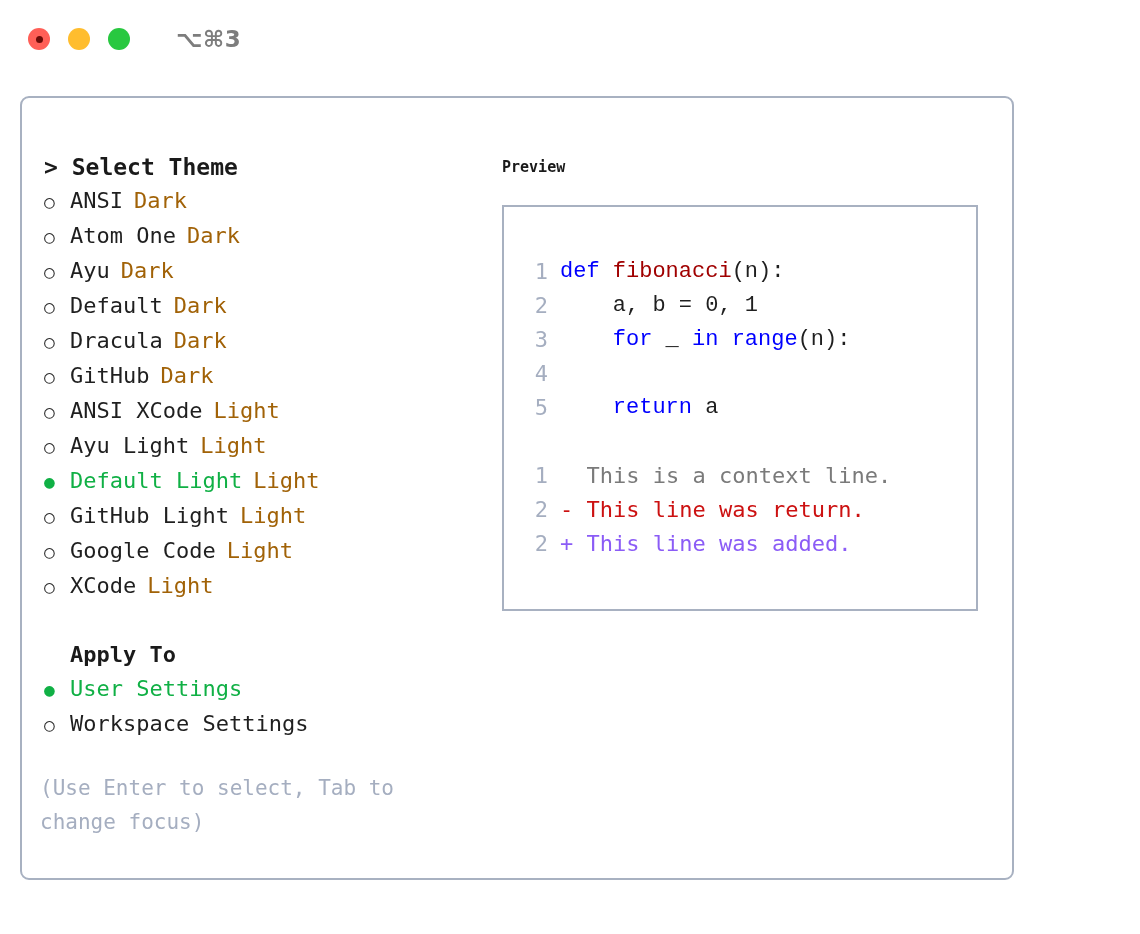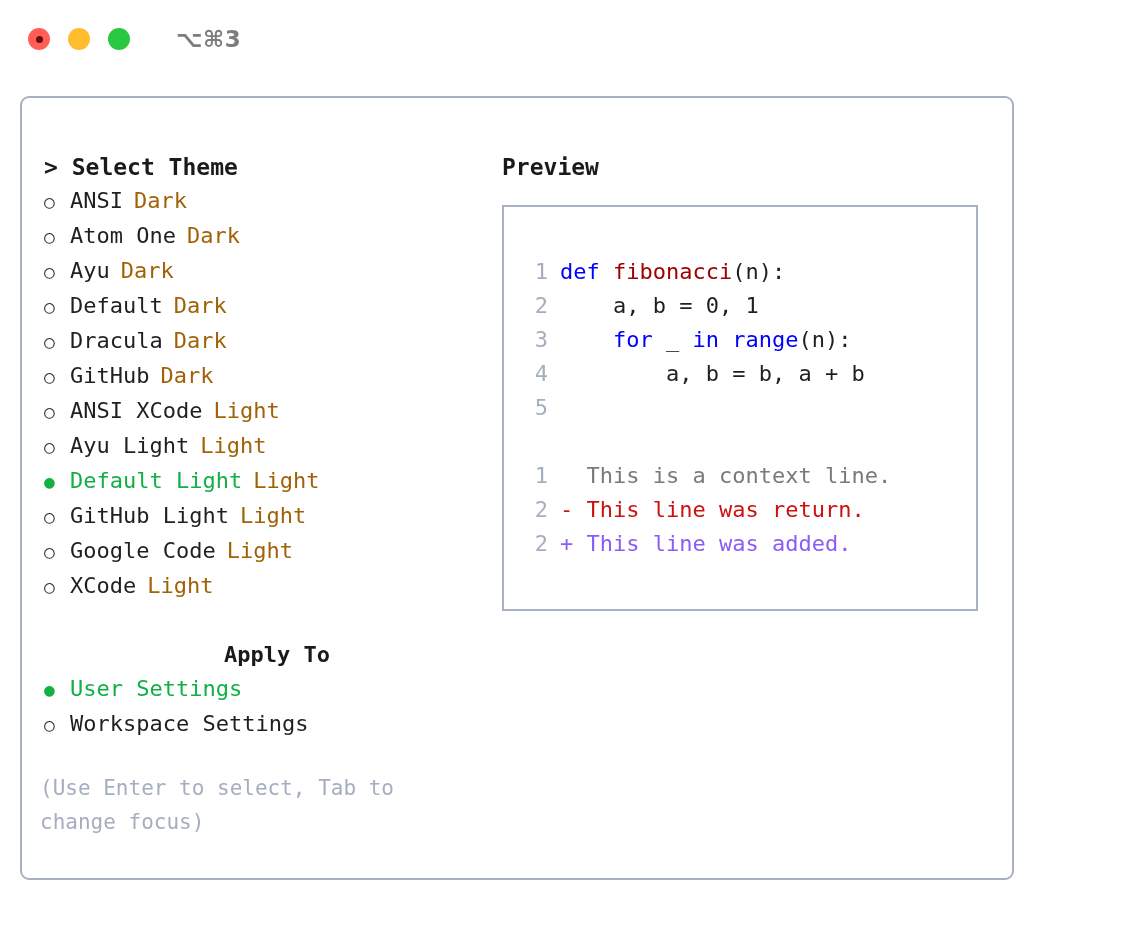--- a/index.html
+++ b/index.html
@@ -132,21 +132,20 @@
 
   .section-gap { height: 34px; }
 
   .apply-header {
     font-size: 22px;
     font-weight: bold;
     color: #1a1a1a;
     line-height: 34px;
     padding-left: 26px;
     white-space: pre;
-    text-align: center;
   }
 
   #hint {
     position: absolute;
     left: 18px;
     top: 665px;
     width: 420px;
     font-size: 21px;
     line-height: 34px;
     color: #a5aec0;
@@ -155,21 +154,21 @@
   }
 
   
   #preview-column {
     position: absolute;
     left: 480px;
     top: 52px;
     width: 490px;
   }
   #preview-title {
-    font-size: 23px;
+    font-size: 15px;
     font-weight: bold;
     color: #1a1a1a;
     line-height: 34px;
   }
   #preview-box {
     margin-top: 21px;
     width: 476px;
     height: 406px;
     border: 2px solid #a8b1c1;
     box-sizing: border-box;
@@ -183,21 +182,21 @@
     line-height: 34px;
     white-space: pre;
   }
   .gutter {
     width: 30px;
     flex: 0 0 30px;
     text-align: right;
     color: #a5aec0;
     margin-right: 12px;
   }
-  .code-text { color: #1f1f1f; }
+  .code-text { color: #1f1f1f; font-family: Liberation Mono, monospace; }
 
   .tok-kw   { color: #0000ff; }
   .tok-fn   { color: #a00000; }
   .tok-plain{ color: #1f1f1f; }
 
   .diff-gap { height: 34px; }
   .diff-context { color: #7a7a7a; }
   .diff-del     { color: #cc1111; }
   .diff-add     { color: #8b5cf6; }
 </style>
@@ -246,22 +245,22 @@
 
       <div id="hint">(Use Enter to select, Tab to change focus)</div>
 
       <div id="preview-column">
         <div id="preview-title">Preview</div>
         <div id="preview-box">
           <div id="code-block">
               <div class="code-line"><span class="gutter">1</span><span class="code-text"><span class="tok-kw">def </span><span class="tok-fn">fibonacci</span><span class="tok-plain">(n):</span></span></div>
               <div class="code-line"><span class="gutter">2</span><span class="code-text"><span class="tok-plain">    a, b = 0, 1</span></span></div>
               <div class="code-line"><span class="gutter">3</span><span class="code-text"><span class="tok-plain">    </span><span class="tok-kw">for</span><span class="tok-plain"> _ </span><span class="tok-kw">in</span><span class="tok-plain"> </span><span class="tok-kw">range</span><span class="tok-plain">(n):</span></span></div>
-              <div class="code-line"><span class="gutter">4</span><span class="code-text"><span class="tok-plain">        a, b = b, a + b</span></span></div>
-              <div class="code-line"><span class="gutter">5</span></div>
+              <div class="code-line"><span class="gutter">4</span></div>
+              <div class="code-line"><span class="gutter">5</span><span class="code-text"><span class="tok-plain">    </span><span class="tok-kw">return</span><span class="tok-plain"> a</span></span></div>
             </div>
           <div class="diff-gap"></div>
           <div id="diff-block">
               <div class="code-line"><span class="gutter">1</span><span class="diff-context">  This is a context line.</span></div>
               <div class="code-line"><span class="gutter">2</span><span class="diff-del">- This line was return.</span></div>
               <div class="code-line"><span class="gutter">2</span><span class="diff-add">+ This line was added.</span></div>
             </div>
         </div>
       </div>
 

